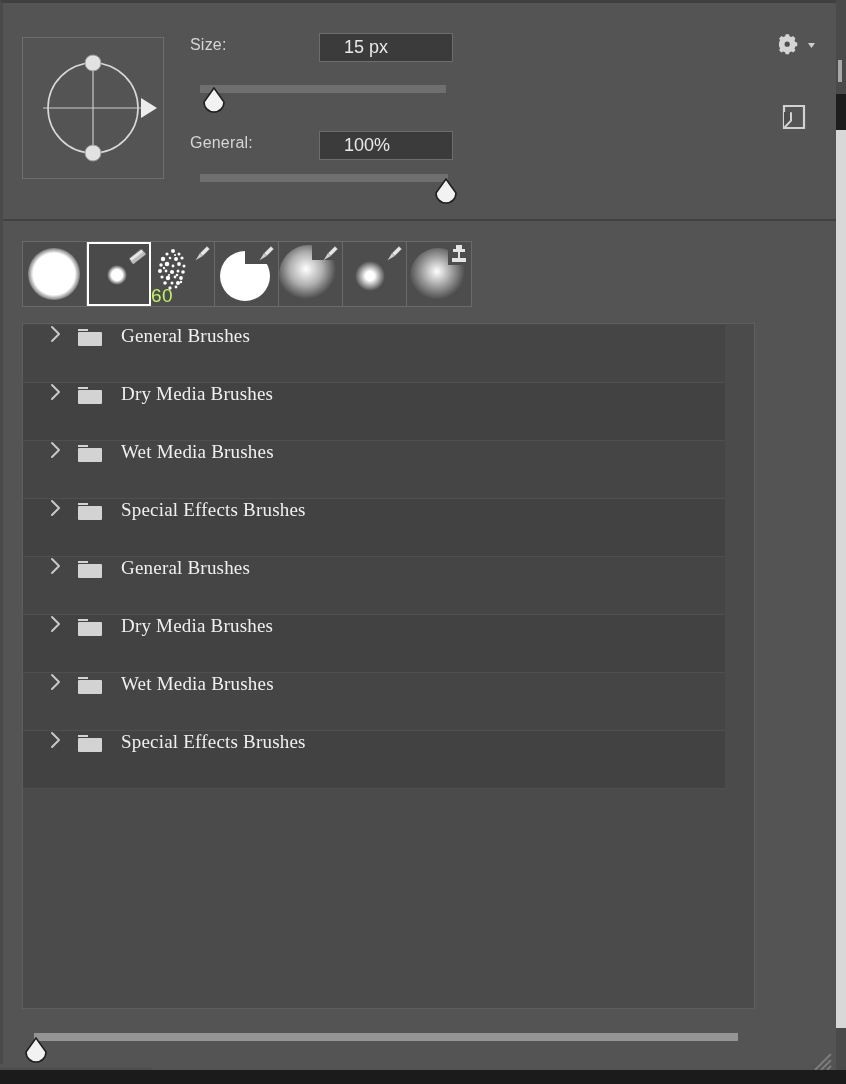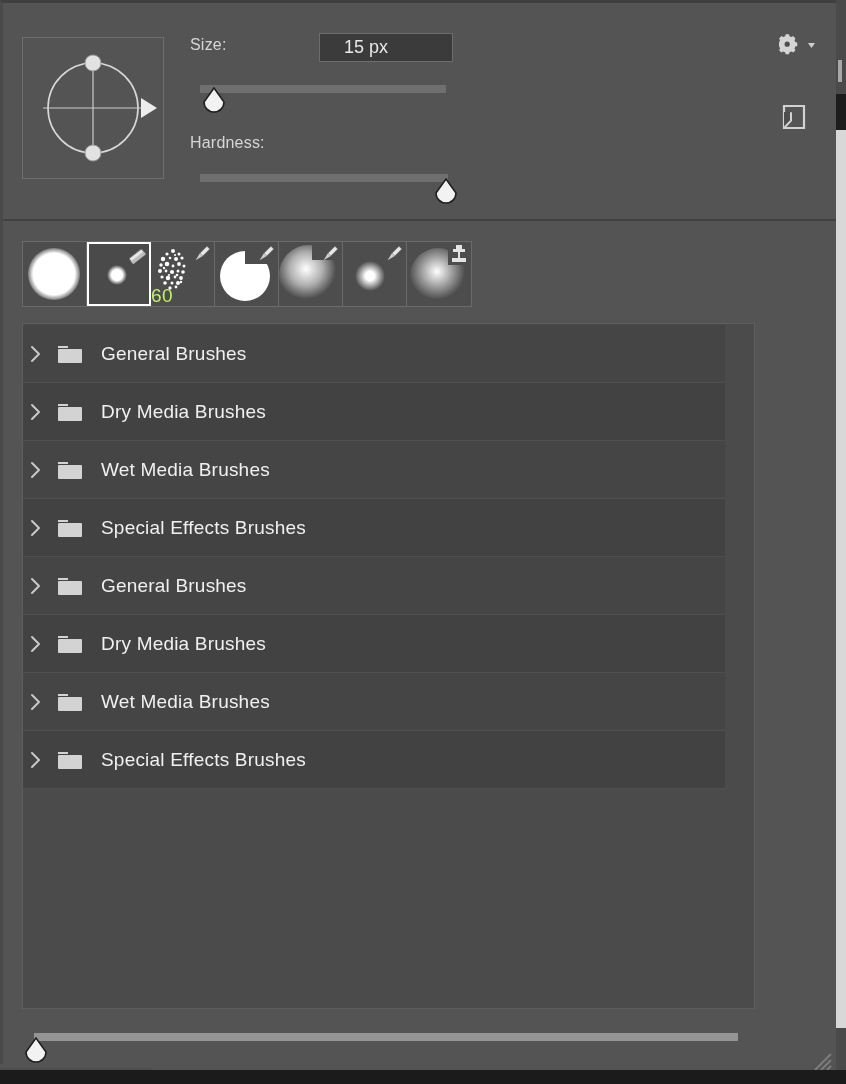--- a/index.html
+++ b/index.html
@@ -233,25 +233,26 @@
   .list-rows {
     position: absolute;
     left: 0;
     top: 1px;
     width: 702px;
   }
   .folder-row {
     position: relative;
     height: 58px;
     display: flex;
-    align-items: center;
+    align-items: flex-start;
     background: #454545;
     border-bottom: 1px solid #4f4f4f;
     box-sizing: border-box;
-    padding-left: 0;
+    padding-left: 20px;
+    font-family: Liberation Serif, serif;
   }
   .folder-row.alt { background: #424242; }
   .disclosure {
     width: 26px;
     flex: 0 0 26px;
     display: flex;
     align-items: center;
     justify-content: center;
   }
   .folder-icon {
@@ -314,21 +315,22 @@
 
       <div class="field-label label-size">Size:</div>
       <input class="num-field field-size" type="text" value="15 px" style="">
       <div class="slider-track track-size"></div>
       <div class="slider-knob knob-size">
         <svg width="26" height="26" viewBox="0 0 26 26">
           <path d="M13 1 L23 15 A10 10 0 1 1 3 15 Z" fill="#f2f2f2" stroke="#202020" stroke-width="1.6"></path>
         </svg>
       </div>
 
-      <div class="field-label label-hardness">Hardness:</div>
+      <div class="field-label label-hardness">General:</div>
+      <input class="num-field field-hardness" type="text" value="100%" style="">
       <div class="slider-track track-hardness"></div>
       <div class="slider-knob knob-hardness">
         <svg width="26" height="26" viewBox="0 0 26 26">
           <path d="M13 1 L23 15 A10 10 0 1 1 3 15 Z" fill="#f2f2f2" stroke="#202020" stroke-width="1.6"></path>
         </svg>
       </div>
 
       <div class="gear-btn">
         <svg width="38" height="26" viewBox="0 0 38 26">
           <g fill="#d4d4d4">

